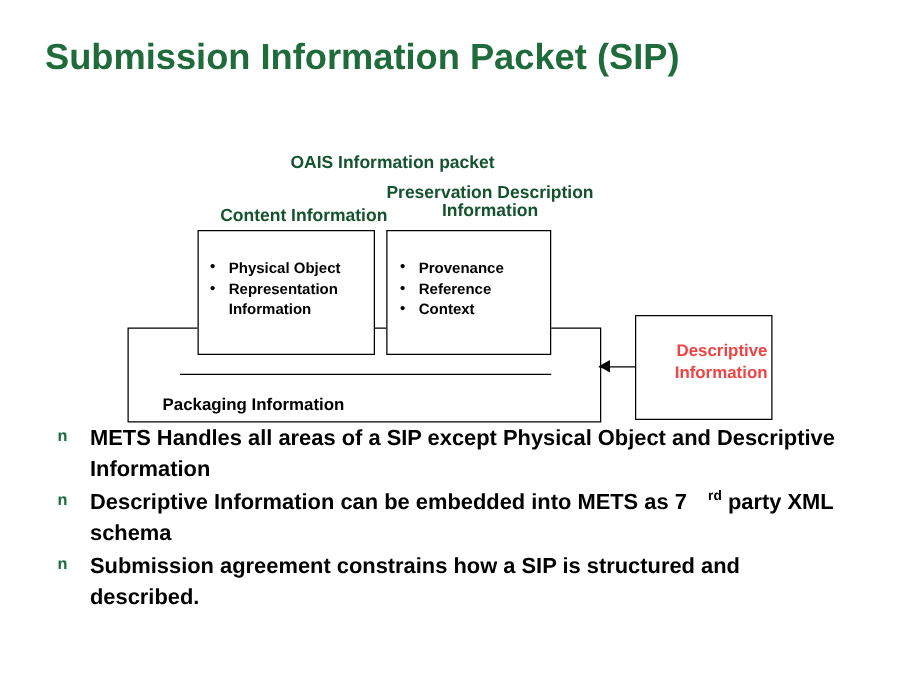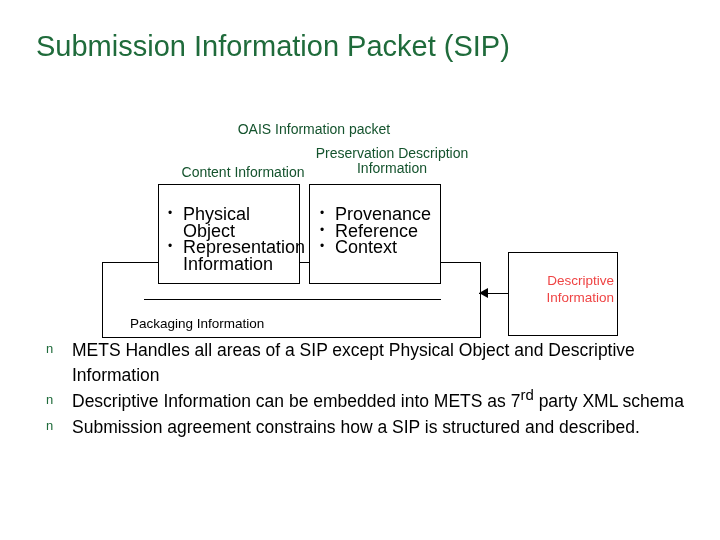--- a/index.html
+++ b/index.html
@@ -10,20 +10,21 @@
     width: 720px;
     height: 540px;
     background: #ffffff;
     font-family: "Liberation Sans", sans-serif;
     overflow: hidden;
   }
   .slide {
     position: relative;
     width: 708px;
     height: 540px;
+    font-weight: bold;
   }
   .slide-title {
     position: absolute;
     left: 36px;
     top: 30px;
     font-size: 29px;
     color: #1f6b3b;
     font-family: "Liberation Sans", sans-serif;
     letter-spacing: 0px;
     white-space: nowrap;
@@ -127,21 +128,21 @@
     text-align: right;
     padding-left: 6px;
     box-sizing: border-box;
   }
 
   .bullet-list {
     position: absolute;
     margin: 0;
     padding: 0;
     list-style: none;
-    font-size: 18px;
+    font-size: 12px;
     line-height: 16.5px;
     color: #000;
   }
   .bullet-list li {
     position: relative;
     padding-left: 17px;
     white-space: nowrap;
   }
   .bullet-list li::before {
     content: "\2022";
@@ -213,23 +214,24 @@
     color: #1f6b3b;
     font-size: 12px;
     line-height: 9px;
     font-family: "Liberation Sans", sans-serif;
   }
   .body-list > li .marker::before {
     content: "n";
     font-size: 13px;
   }
   sup.ord {
-    font-size: 15px;
+    font-size: 11px;
     vertical-align: super;
     line-height: 0;
+    margin-left: 17px;
   }
 </style>
 </head>
 <body>
 
 <div class="slide">
 
   <div class="slide-title">Submission Information Packet (SIP)</div>
 
   <div class="diagram">

